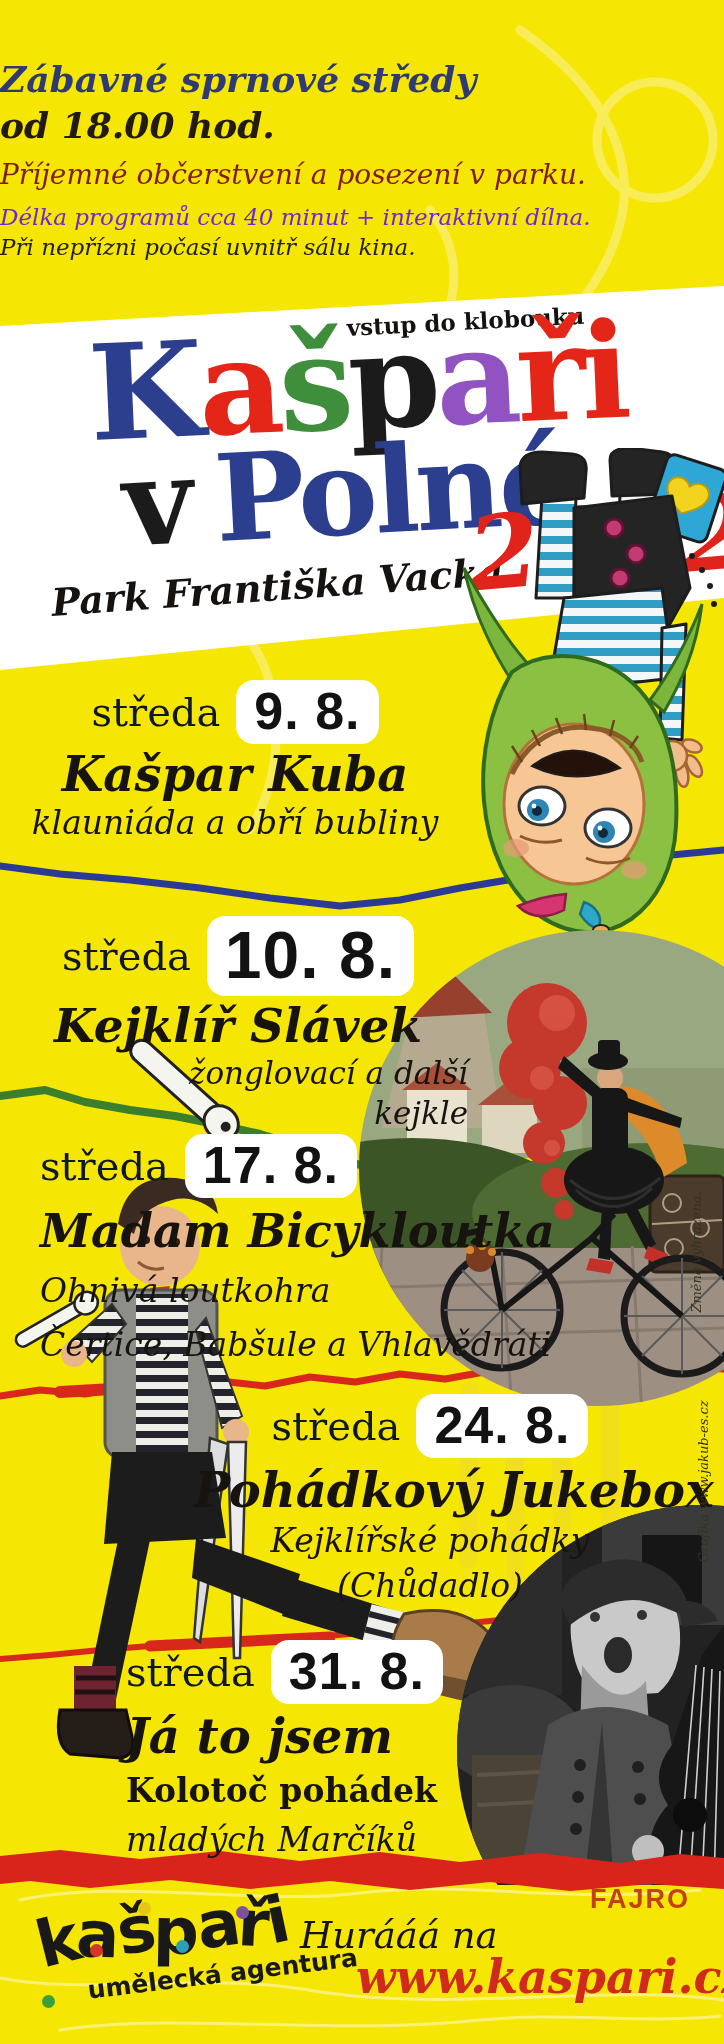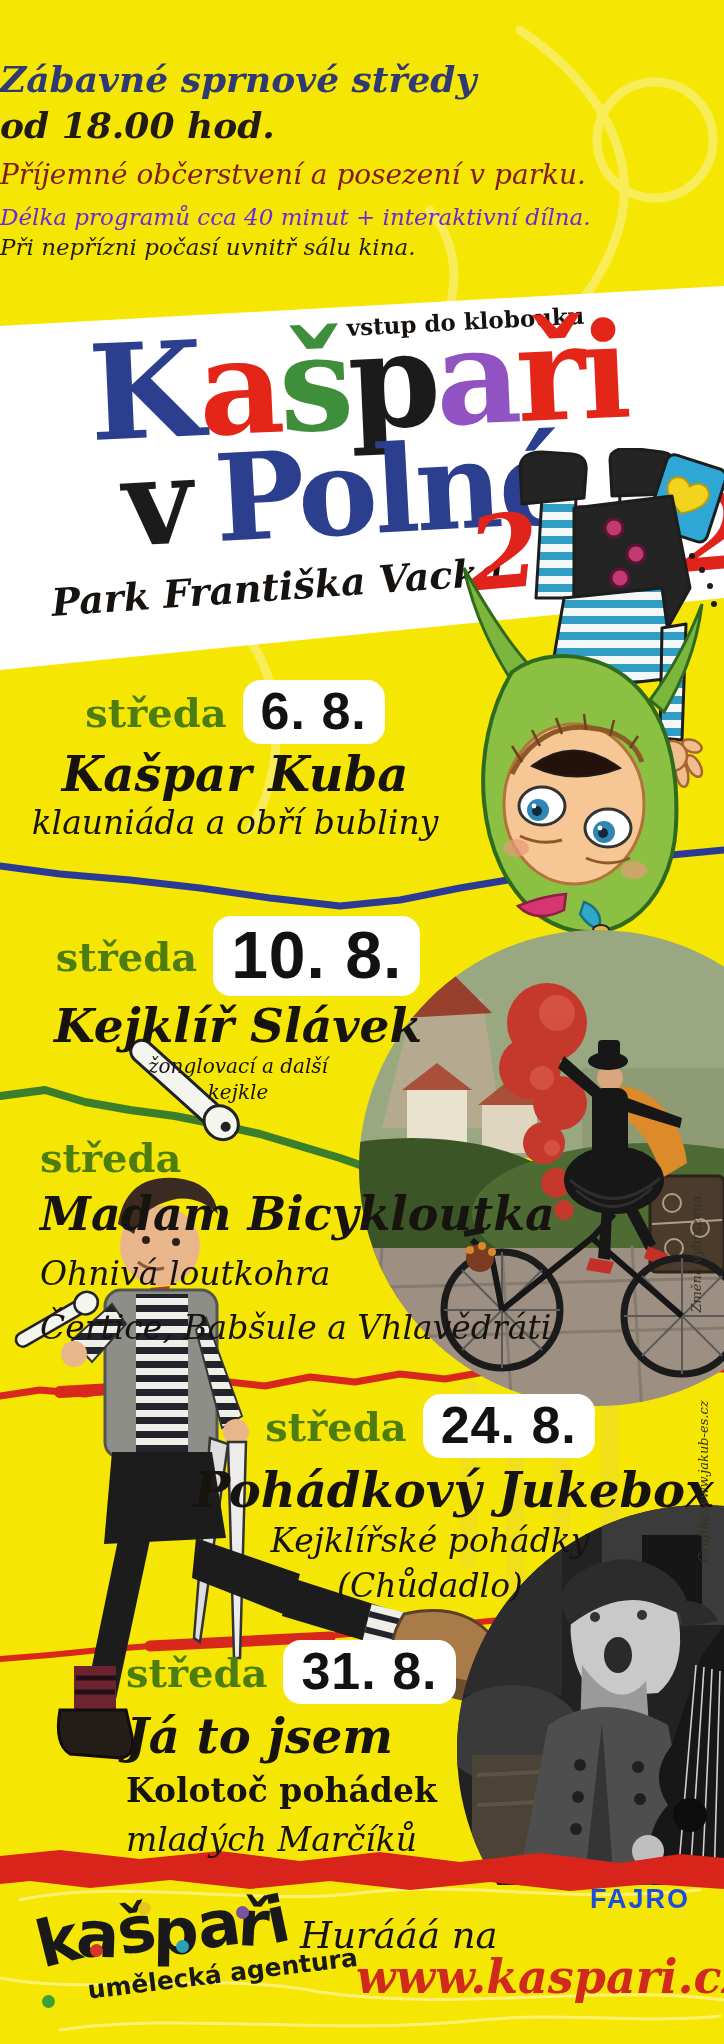--- a/index.html
+++ b/index.html
@@ -18,35 +18,35 @@
   .entry-note{left:346px;top:314px;font-size:23px;font-weight:bold;color:#15120f;transform:rotate(-3deg);transform-origin:left top;}
   .main-title{left:86px;top:328px;font-size:132px;font-weight:bold;line-height:1;letter-spacing:-5px;transform:rotate(-2.5deg);transform-origin:left top;white-space:nowrap;}
   .title-line2{left:120px;top:444px;font-size:120px;font-weight:bold;line-height:1;letter-spacing:-4px;transform:rotate(-3deg);transform-origin:left top;white-space:nowrap;}
   .title-line2 .v{color:#1b1b1b;margin-right:26px;}
   .title-line2 .polne{color:#2c3e8e;}
   .loc{left:50px;top:580px;font-size:38px;font-weight:bold;font-style:italic;color:#15120f;transform:rotate(-4deg);transform-origin:left top;white-space:nowrap;}
   .year{left:464px;top:504px;font-size:102px;font-style:italic;font-weight:bold;color:#e0241b;transform:rotate(-5deg);transform-origin:left top;line-height:1;}
   
   .event{position:absolute;color:#17130f;}
   .ev-row{display:flex;align-items:center;gap:16px;}
-  .day{font-size:40px;color:#4d7c0f;font-weight:bold;}
+  .day{font-size:40px;color:#0f172a;}
   .chip{background:#ffffff;border-radius:18px;padding:1px 18px 3px 18px;
         font-family:"Liberation Sans","DejaVu Sans",sans-serif;font-weight:900;
         font-size:52px;color:#121212;letter-spacing:1px;white-space:nowrap;}
   .ev-title{font-size:48px;font-weight:bold;font-style:italic;line-height:1.12;white-space:nowrap;}
   .ev-sub{font-size:33px;font-style:italic;line-height:1.3;}
   .ev-sub.bold-sub{font-style:normal;font-weight:bold;}
   .center{text-align:center;}
   .center .ev-row{justify-content:center;}
   #e1{left:10px;top:680px;width:450px;}
   #e1 .ev-title{margin-top:4px;}
   #e2{left:8px;top:916px;width:460px;}
   #e2 .chip{font-size:66px;text-align:right;}
   #e2 .ev-title{margin-top:4px;font-size:47px;}
-  #e2 .ev-sub{font-size:20px;}
+  #e2 .ev-sub{font-size:31px;text-align:right;}
   #e3{left:40px;top:1134px;width:600px;}
   #e3 .ev-title{margin-top:8px;font-size:46px;}
   #e3 .ev-sub{margin-top:12px;font-size:33px;}
   #e4{left:170px;top:1394px;width:520px;}
   #e4 .ev-title{margin-top:6px;margin-left:24px;}
   #e4 .ev-sub{margin-top:2px;}
   #e5{left:126px;top:1640px;width:430px;}
   #e5 .ev-title{margin-top:6px;}
   #e5 .ev-sub{margin-top:6px;}
   
@@ -63,21 +63,21 @@
   .logo-word span:nth-child(4){transform:rotate(5deg) translateY(4px);}
   .logo-word span:nth-child(5){transform:rotate(-4deg);}
   .logo-word span:nth-child(6){transform:rotate(7deg) translateY(2px);}
   .logo-word span:nth-child(7){transform:rotate(-8deg);}
   .logo-dot{position:absolute;border-radius:50%;width:13px;height:13px;}
   .logo-tag{left:86px;top:1976px;font-family:"DejaVu Sans","Liberation Sans",sans-serif;
             font-weight:bold;font-size:25px;color:#191919;transform:rotate(-7deg);transform-origin:left top;white-space:nowrap;}
   .cta1{left:300px;top:1914px;font-size:37px;font-style:italic;color:#161310;white-space:nowrap;}
   .cta2{left:356px;top:1950px;font-size:46px;font-weight:bold;font-style:italic;color:#cf2a1c;white-space:nowrap;}
   .partner{left:590px;top:1884px;font-family:"Liberation Sans","DejaVu Sans",sans-serif;
-           font-weight:700;font-size:27px;color:#1d4ed8;letter-spacing:2px;}
+           font-weight:700;font-size:27px;color:#c2410c;letter-spacing:2px;}
   .nopointer{pointer-events:none;}
 </style>
 </head>
 <body>
 
 <div class="poster">
 
   <svg class="abs nopointer" style="left:0;top:0;" width="724" height="2044" viewBox="0 0 724 2044">
     <g fill="none" stroke="#faf2a0" stroke-width="9" opacity="0.55" stroke-linecap="round">
       <path d="M520,30 C600,85 645,160 615,240 C595,300 545,335 525,385"></path>
@@ -386,39 +386,40 @@
     </g>
   </svg>
 
   <svg class="abs nopointer" style="left:0;top:1840px;" width="724" height="60" viewBox="0 0 724 60">
     <polygon fill="#d8241a" points="0,16 60,10 140,19 220,11 300,21 380,12 460,22 540,13 620,23 680,14 724,18 724,49 650,44 570,51 490,42 410,50 330,41 250,49 170,40 90,48 30,41 0,44"></polygon>
   </svg>
 
   <div class="event center" id="e1">
     <div class="ev-row">
       <span class="day">středa</span>
-      <span class="chip">6. 8.</span>
+      <span class="chip">9. 8.</span>
     </div>
     <div class="ev-title">Kašpar Kuba</div>
     <div class="ev-sub">klauniáda a obří bubliny</div>
   </div>
 
   <div class="event center" id="e2">
     <div class="ev-row">
       <span class="day">středa</span>
       <span class="chip">10. 8.</span>
     </div>
     <div class="ev-title">Kejklíř Slávek</div>
     <div class="ev-sub">žonglovací a další</div>
     <div class="ev-sub">kejkle</div>
   </div>
 
   <div class="event" id="e3">
     <div class="ev-row">
       <span class="day">středa</span>
+      <span class="chip">17. 8.</span>
     </div>
     <div class="ev-title">Madam Bicykloutka</div>
     <div class="ev-sub">Ohnivá loutkohra</div>
     <div class="ev-sub">Čertice, Babšule a Vhlavědráti</div>
   </div>
 
   <div class="event center" id="e4">
     <div class="ev-row">
       <span class="day">středa</span>
       <span class="chip">24. 8.</span>

